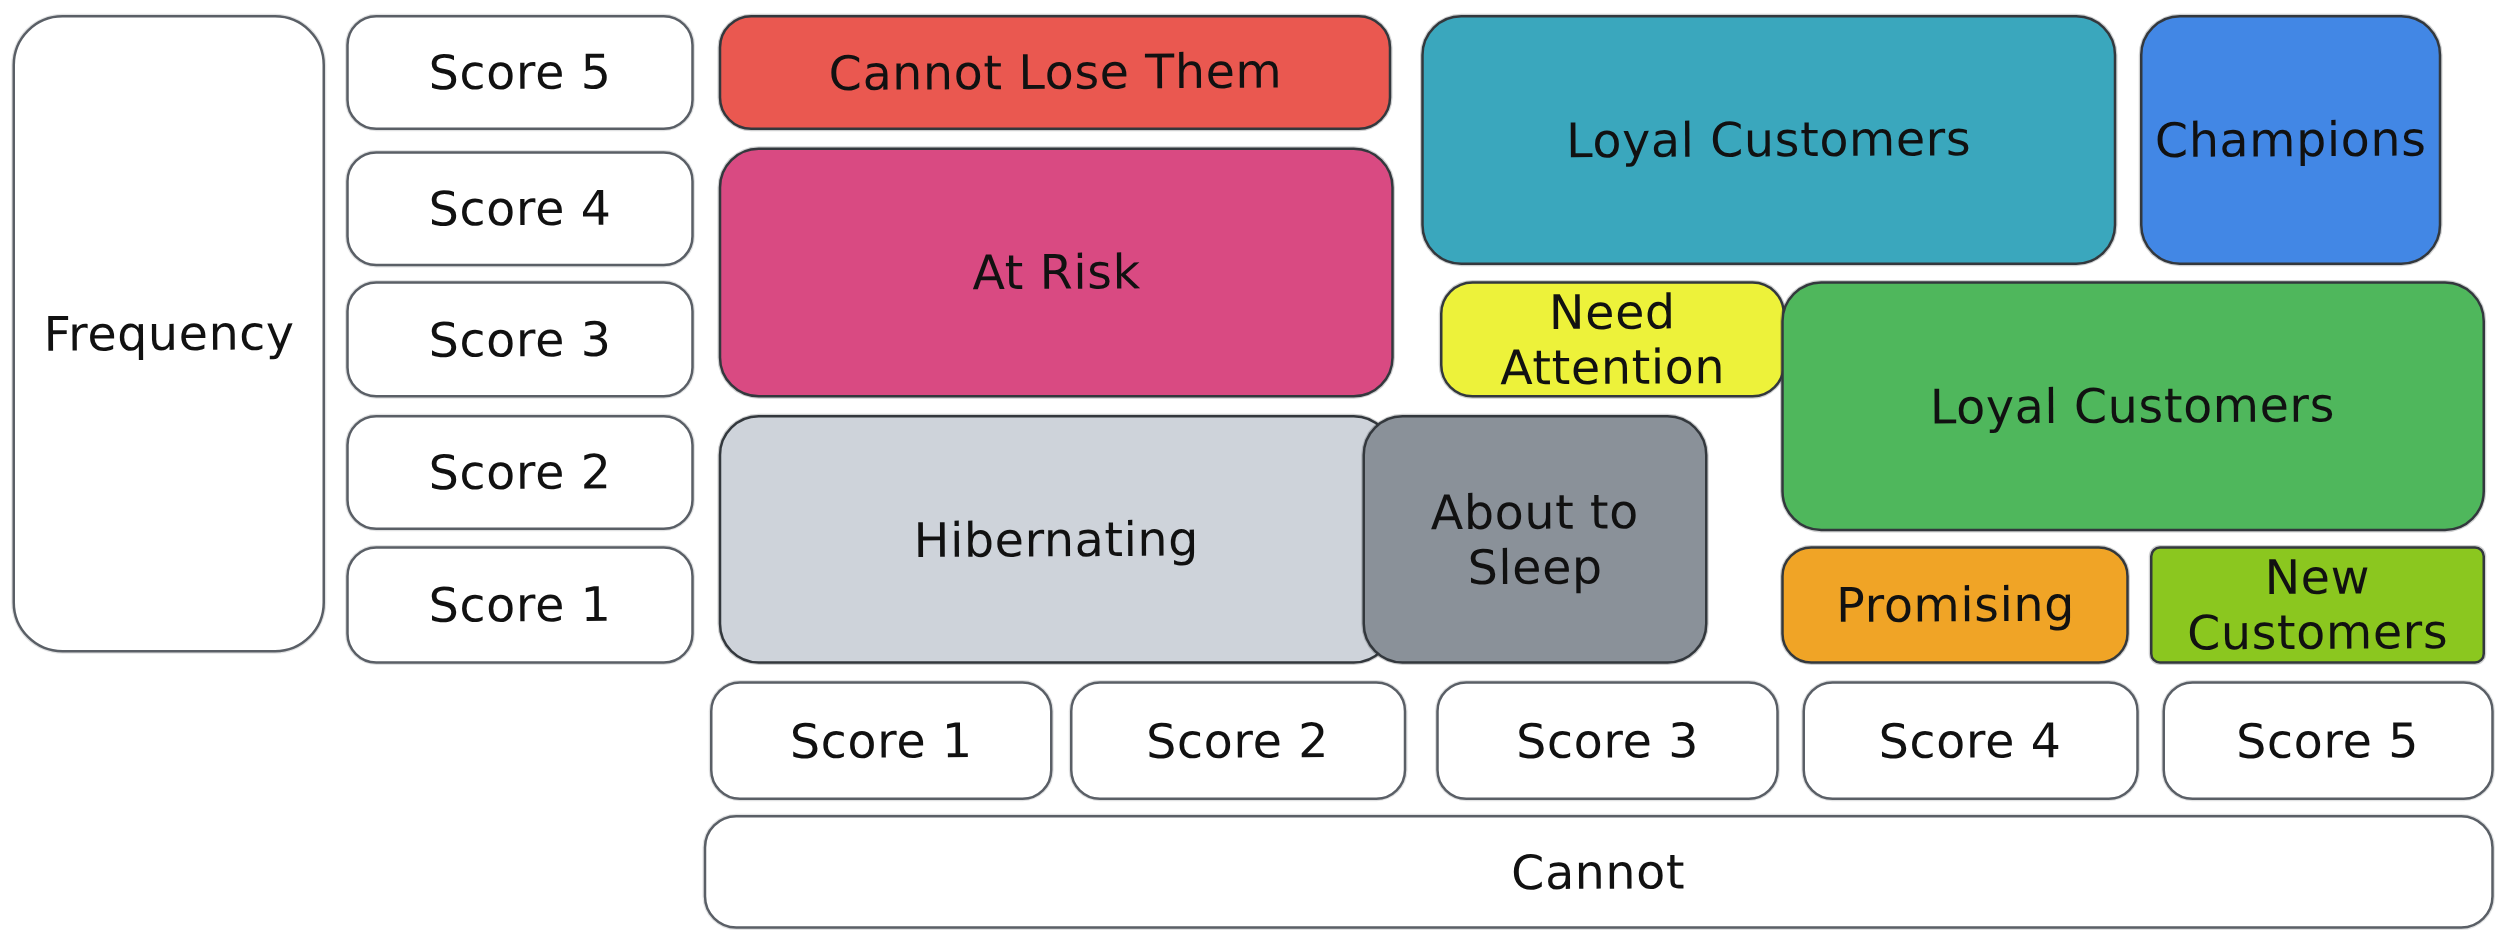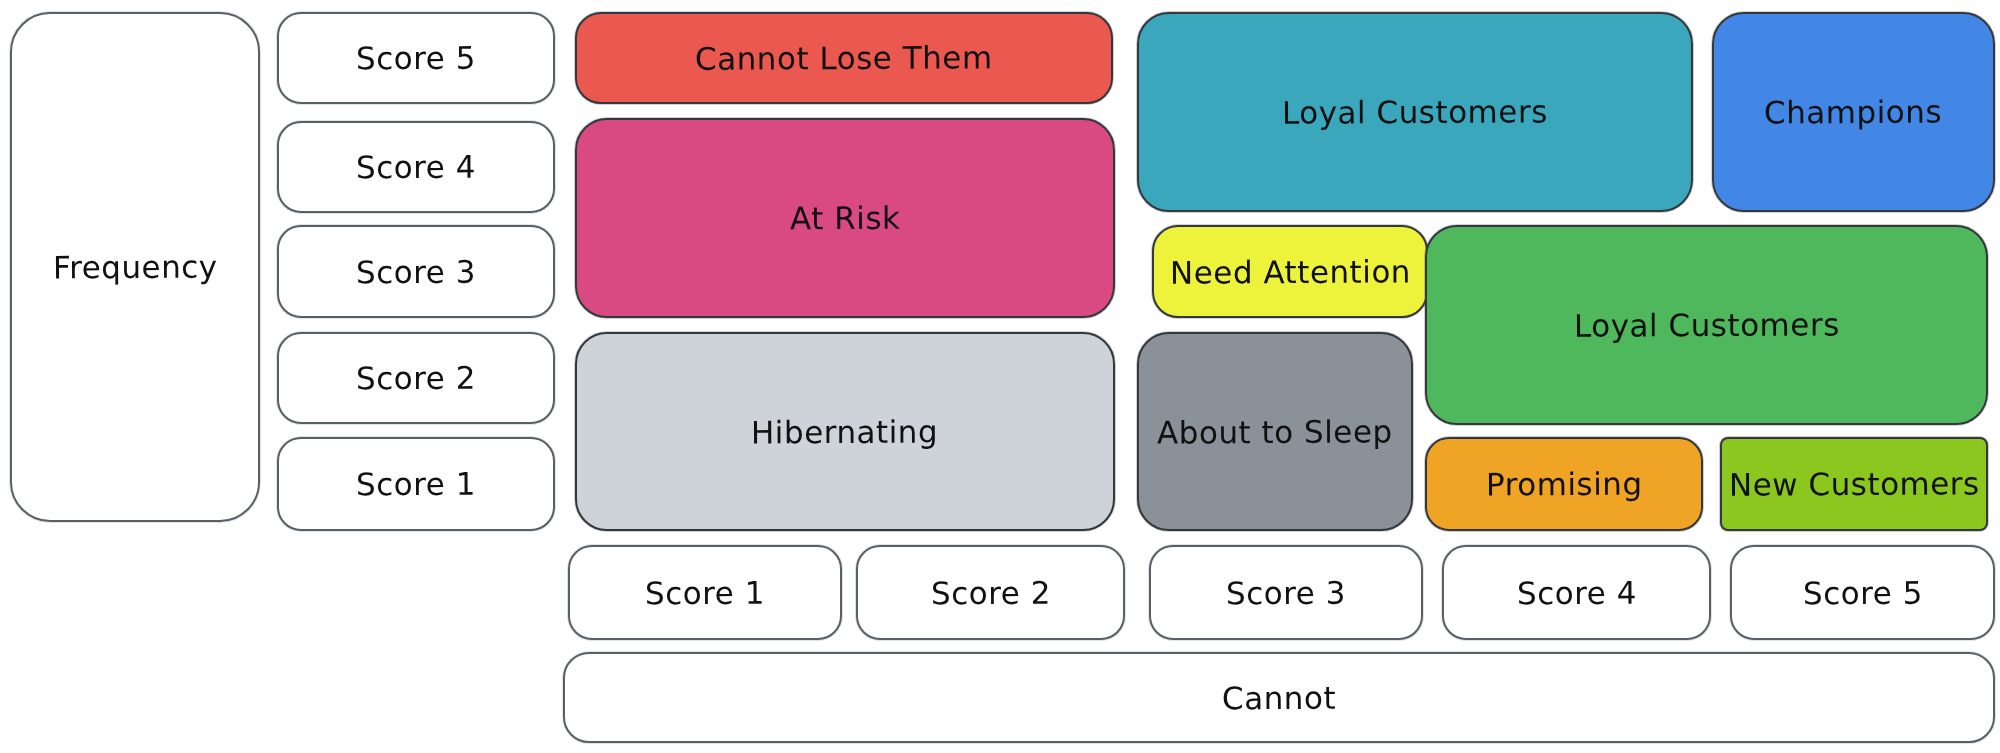--- a/index.html
+++ b/index.html
@@ -16,21 +16,21 @@
     color: #111111;
     overflow: hidden;
   }
   .box {
     position: absolute;
     box-sizing: border-box;
     display: flex;
     align-items: center;
     justify-content: center;
     text-align: center;
-    font-size: 31px;
+    font-size: 38px;
     letter-spacing: 0.5px;
     color: #111111;
     border: 2px solid #3a3f45;
     background: #ffffff;
   }
   .box span { display: inline-block; transform: rotate(-0.3deg); }
   .white {
     border-color: #5a5f66;
     box-shadow: 0 0 0 1px rgba(90,95,102,0.18);
   }
@@ -45,23 +45,23 @@
   .f4 { left: 277px; top: 121px; width: 278px; height: 92px;  border-radius: 24px; }
   .f3 { left: 277px; top: 225px; width: 278px; height: 93px;  border-radius: 24px; }
   .f2 { left: 277px; top: 332px; width: 278px; height: 92px;  border-radius: 24px; }
   .f1 { left: 277px; top: 437px; width: 278px; height: 94px;  border-radius: 24px; }
 
   
   .cannot-lose     { left: 575px;  top: 12px;  width: 538px; height: 92px;  border-radius: 26px; }
   .at-risk         { left: 575px;  top: 118px; width: 540px; height: 200px; border-radius: 32px; }
   .hibernating     { left: 575px;  top: 332px; width: 540px; height: 199px; border-radius: 32px; }
   .loyal-teal      { left: 1137px; top: 12px;  width: 556px; height: 200px; border-radius: 32px; }
-  .champions       { left: 1712px; top: 12px;  width: 283px; height: 200px; border-radius: 32px; }
+  .champions       { left: 1712px; top: 12px;  width: 241px; height: 200px; border-radius: 32px; }
   .need-attention  { left: 1137px; top: 225px; width: 276px; height: 93px;  border-radius: 26px; margin-left: 15px; }
-  .about-to-sleep  { left: 1137px; top: 332px; width: 276px; height: 199px; border-radius: 32px; }
+  .about-to-sleep  { left: 1090px; top: 332px; width: 276px; height: 199px; border-radius: 32px; }
   .loyal-green     { left: 1425px; top: 225px; width: 563px; height: 200px; border-radius: 32px; }
   .promising       { left: 1425px; top: 437px; width: 278px; height: 94px;  border-radius: 24px; }
   .new-customers   { left: 1720px; top: 437px; width: 268px; height: 94px;  border-radius: 8px; }
 
   
   .r1 { left: 568px;  top: 545px; width: 274px; height: 95px; border-radius: 24px; }
   .r2 { left: 856px;  top: 545px; width: 269px; height: 95px; border-radius: 24px; }
   .r3 { left: 1149px; top: 545px; width: 274px; height: 95px; border-radius: 24px; }
   .r4 { left: 1442px; top: 545px; width: 269px; height: 95px; border-radius: 24px; }
   .r5 { left: 1730px; top: 545px; width: 265px; height: 95px; border-radius: 24px; }

